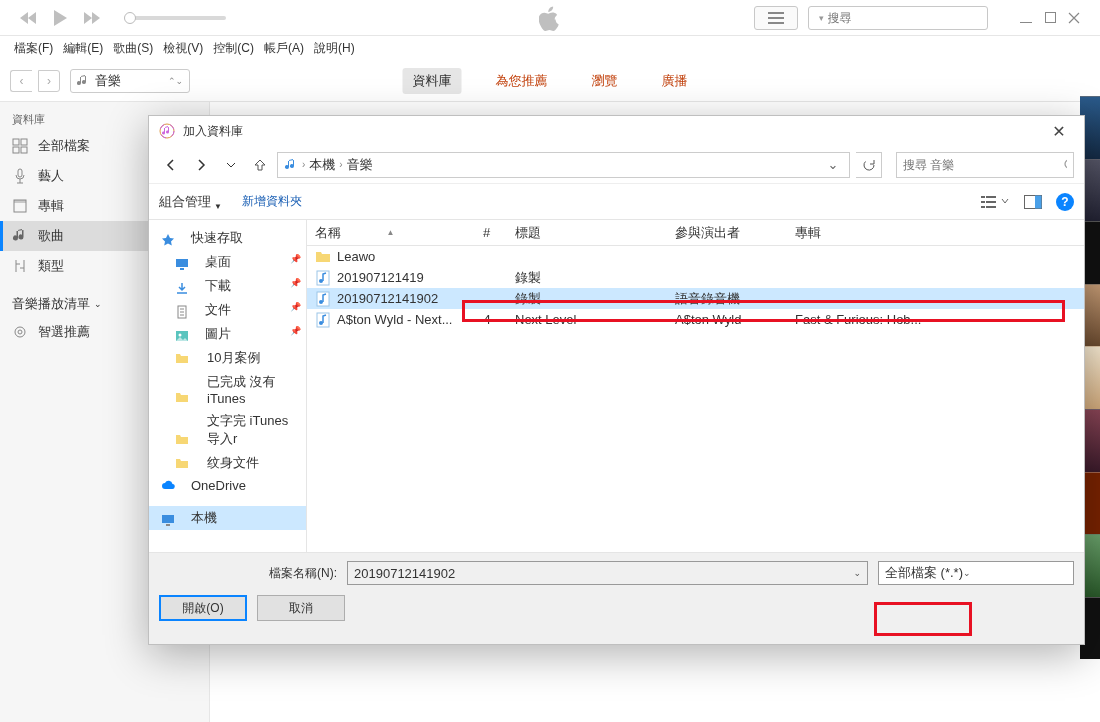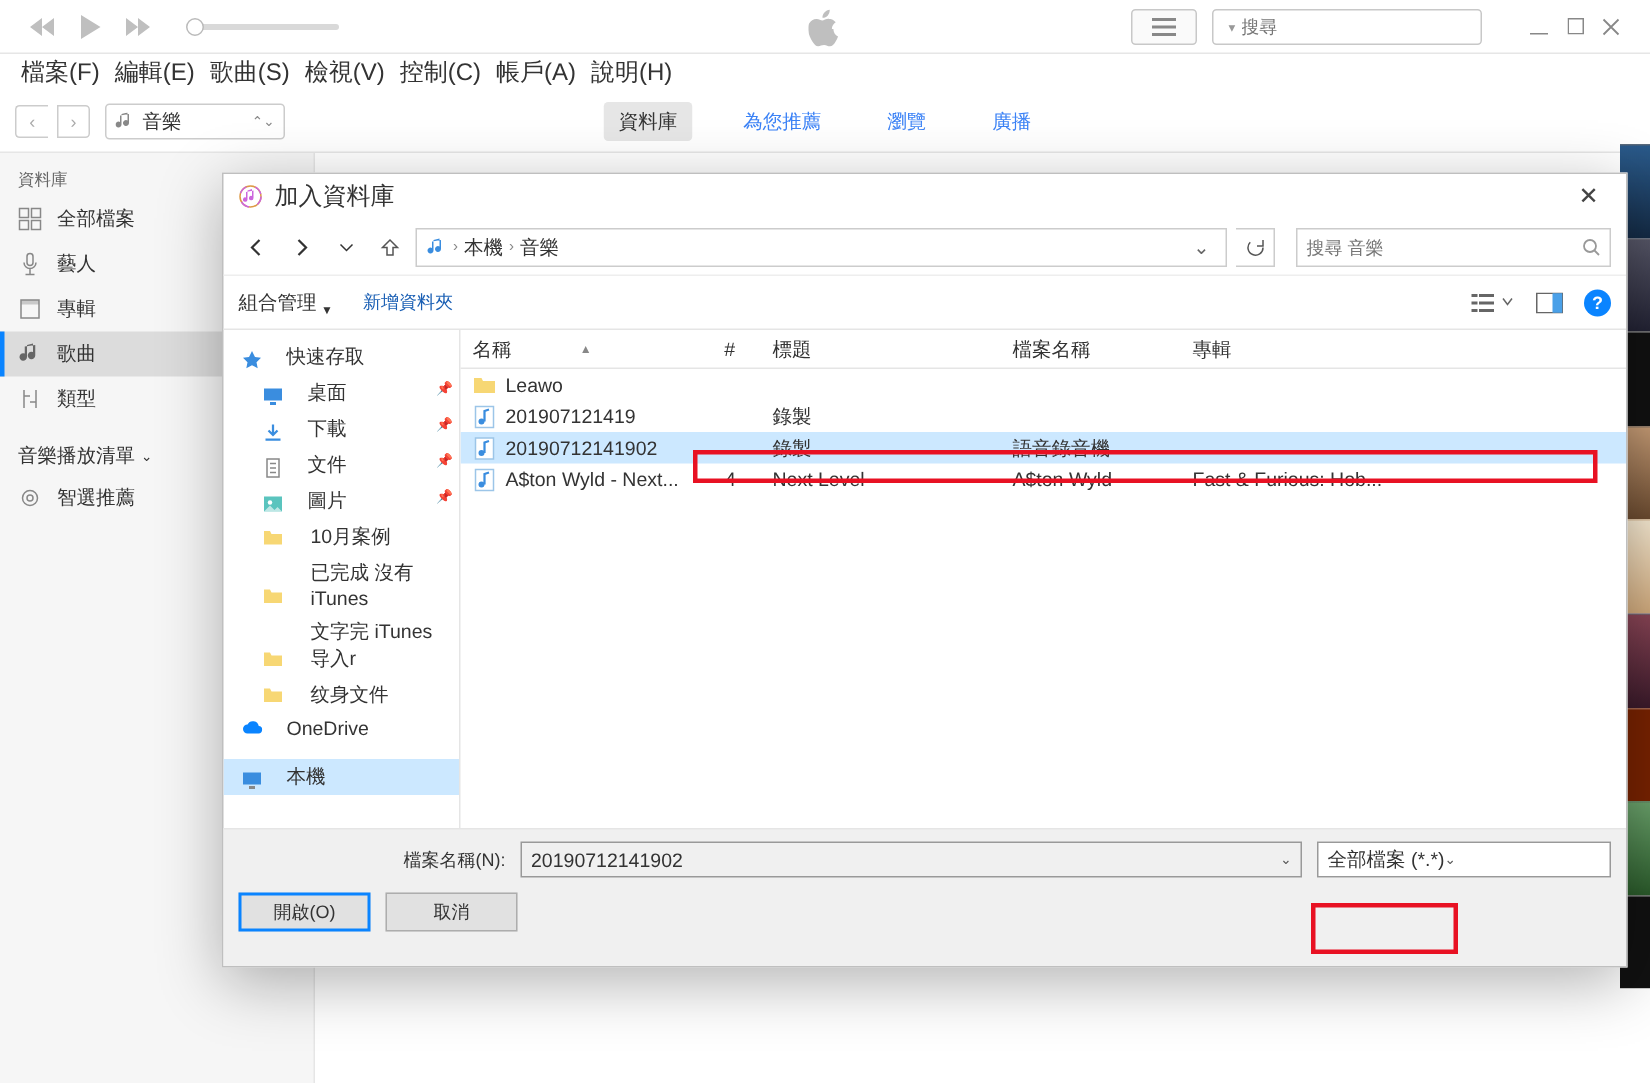--- a/index.html
+++ b/index.html
@@ -12,53 +12,53 @@
 .vol{width:100px;height:4px;background:#d9d9d9;border-radius:2px;margin-left:10px;position:relative}
 .vol::after{content:"";position:absolute;width:10px;height:10px;border-radius:50%;background:#fff;border:1px solid #bbb;left:-2px;top:-4px}
 .apple-logo{position:absolute;left:50%;transform:translateX(-50%);top:6px}
 .right-tools{margin-left:auto;display:flex;align-items:center;gap:10px;margin-right:12px}
 .list-btn{width:44px;height:24px;border:1px solid #c8c8c8;border-radius:3px;display:flex;align-items:center;justify-content:center;background:#fafafa}
 .search-main{width:180px;height:24px;border:1px solid #c8c8c8;border-radius:3px;display:flex;align-items:center;padding:0 6px;gap:4px;color:#888}
 .search-main input{border:none;outline:none;flex:1;font-size:12px}
 .win-controls{display:flex;gap:12px;margin-left:22px;margin-right:8px}
 .win-controls span{width:12px;height:12px;display:flex;align-items:center;justify-content:center;color:#777}
 .menu-row{height:24px;display:flex;align-items:center;padding:0 14px;gap:10px;background:#fff}
-.menu-row span{font-size:16px;color:#333}
+.menu-row span{font-size:12px;color:#333}
 .content-header{height:42px;border-bottom:1px solid #e6e6e6;display:flex;align-items:center}
 .nav-small{display:flex;align-items:center;gap:6px;margin-left:10px}
 .nav-small .arrow{width:22px;height:22px;border:1px solid #ccc;background:#fff;display:flex;align-items:center;justify-content:center;font-size:12px;color:#aaa}
 .nav-small .arrow:first-child{border-right:none;border-radius:3px 0 0 3px}
 .nav-small .arrow:nth-child(2){border-radius:0 3px 3px 0}
 .lib-dd{margin-left:10px;width:120px;height:24px;border:1px solid #ccc;border-radius:3px;background:#fff;display:flex;align-items:center;padding:0 6px;gap:6px;font-size:12px}
 .tabs-central{position:absolute;left:50%;transform:translateX(-50%);display:flex;gap:24px}
-.tabs-central .tab{font-size:13px;color:#3b82f6;padding:4px 10px;border-radius:3px}
+.tabs-central .tab{font-size:13px;color:#c2410c;padding:4px 10px;border-radius:3px}
 .tabs-central .tab.active{background:#e6e6e6;color:#333}
 .body-split{flex:1;display:flex;min-height:0}
 .sidebar-l{width:210px;background:#f6f6f6;border-right:1px solid #e6e6e6;padding-top:6px}
 .side-h{font-size:11px;color:#666;padding:4px 12px}
 .side-item{display:flex;align-items:center;gap:10px;padding:6px 12px;font-size:13px;color:#333}
 .side-item.sel{background:#dcdcdc;border-left:3px solid #0a84ff;padding-left:9px}
 .side-item svg{flex-shrink:0}
 .main-pane{flex:1;background:#fff}
 .right-strip{position:absolute;right:0;top:96px;bottom:0;width:20px;display:flex;flex-direction:column}
 .right-strip div{flex:1;border-top:1px solid rgba(255,255,255,.3)}
 
 .dialog{position:absolute;left:148px;top:115px;width:937px;height:530px;background:#fff;border:1px solid #bfbfbf;box-shadow:0 10px 40px rgba(0,0,0,.3);display:flex;flex-direction:column}
 .dlg-title{height:30px;display:flex;align-items:center;padding:0 10px;gap:8px}
-.dlg-title .ttl{font-size:16px}
+.dlg-title .ttl{font-size:12px}
 .dlg-close{margin-left:auto;width:30px;height:30px;display:flex;align-items:center;justify-content:center;font-size:16px;color:#444}
 .dlg-nav{height:38px;display:flex;align-items:center;padding:0 10px;gap:6px;border-bottom:1px solid #eee}
 .nav-arrows{display:flex;gap:6px}
 .nav-arr{width:24px;height:24px;display:flex;align-items:center;justify-content:center;color:#bbb}
 .nav-up{width:22px;height:24px;display:flex;align-items:center;justify-content:center;color:#555}
 .crumb{flex:1;height:26px;border:1px solid #ccc;display:flex;align-items:center;padding:0 6px;gap:4px;font-size:12px}
 .crumb .sep{color:#888;font-size:10px}
 .crumb-dd{width:20px;color:#666;display:flex;align-items:center;justify-content:center}
 .refresh{width:26px;height:26px;border:1px solid #ccc;border-left:none;display:flex;align-items:center;justify-content:center}
-.search-dlg{width:210px;height:26px;border:1px solid #ccc;display:flex;align-items:center;padding:12px 6px;gap:6px;font-size:12px;color:#888;margin-left:8px}
+.search-dlg{width:178px;height:26px;border:1px solid #ccc;display:flex;align-items:center;padding:12px 6px;gap:6px;font-size:12px;color:#888;margin-left:8px}
 .search-dlg input{border:none;outline:none;flex:1;font-size:12px}
 .dlg-tools{height:36px;display:flex;align-items:center;padding:4px 10px;gap:20px;border-bottom:1px solid #e5e5e5}
 .tool-link{font-size:12px;color:#1a5fb4;display:flex;align-items:flex-end;gap:3px}
 .tool-right{margin-left:auto;display:flex;align-items:center;gap:14px}
 .view-ic{display:flex;align-items:center;justify-content:center}
 .help-ic{width:18px;height:18px;border-radius:50%;background:#0a84ff;color:#fff;display:flex;align-items:center;justify-content:center;font-size:12px;font-weight:bold}
 .dlg-body{flex:1;display:flex;min-height:0}
 .tree{width:158px;border-right:1px solid #e5e5e5;overflow:auto;padding-top:6px}
 .tree-item{display:flex;align-items:flex-end;gap:16px;padding:3px 12px;font-size:12px}
 .tree-item.sel{background:#cce8ff}
@@ -413,21 +413,21 @@
       <div class="tree-item" style="margin-top:10px"></div>
     </div>
     <div class="list">
       <div class="cols">
         <div class="c-name">
             <span>名稱</span>
             <span class="sort">▲</span>
           </div>
         <div class="c-num">#</div>
         <div class="c-title">標題</div>
-        <div class="c-artist">檔案名稱</div>
+        <div class="c-artist">參與演出者</div>
         <div class="c-album">專輯</div>
       </div>
       <div class="rows" id="file-rows" style="position:relative">
           <div class="row">
             <div class="row-name c-name">
               <svg class="folder-ic" viewBox="0 0 16 16">
                 <path d="M1 3h5l1 2h8v8H1z" fill="#f7d774"></path>
               </svg>
               <span>Leawo</span>
             </div>

